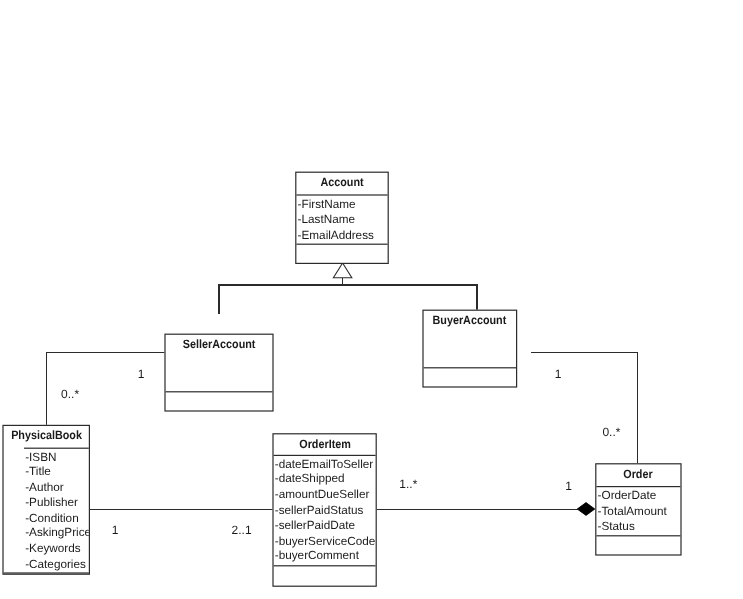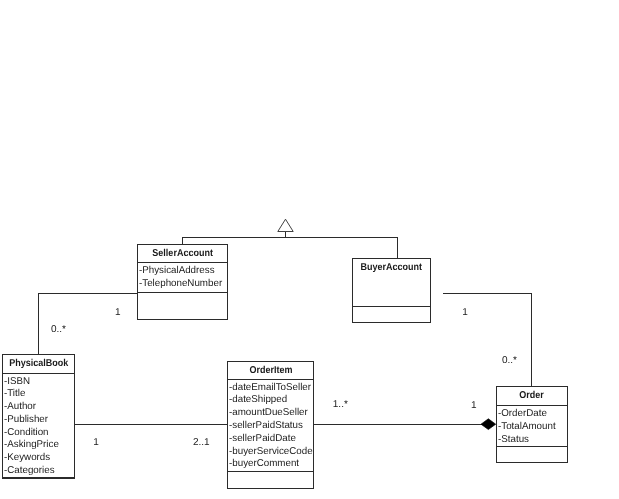--- a/index.html
+++ b/index.html
@@ -35,21 +35,21 @@
   #cls-account       .uml-title{height:18px;line-height:18px;}
   #cls-account       .uml-attrs{top:18px;height:41px;padding-top:2.2px;}
   #cls-account       .uml-ops  {top:59px;height:16px;}
   #cls-selleraccount .uml-title{height:17px;line-height:17px;}
   #cls-selleraccount .uml-attrs{top:17px;height:30px;padding-top:2.2px;}
   #cls-selleraccount .uml-ops  {top:47px;height:16px;}
   #cls-buyeraccount  .uml-title{height:17px;line-height:17px;}
   #cls-buyeraccount  .uml-attrs{top:17px;height:30px;padding-top:2.2px;}
   #cls-buyeraccount  .uml-ops  {top:47px;height:16px;}
   #cls-physicalbook  .uml-title{height:18px;line-height:18px;}
-  #cls-physicalbook  .uml-attrs{top:18px;height:104px;padding-top:1.5px;}
+  #cls-physicalbook  .uml-attrs{top:18px;height:104px;padding-top:1.5px;margin-left:17px;}
   #cls-physicalbook  .uml-ops  {top:122px;height:17px;}
   #cls-orderitem     .uml-title{height:17px;line-height:17px;}
   #cls-orderitem     .uml-attrs{top:17px;height:92px;padding-top:1.7px;}
   #cls-orderitem     .uml-ops  {top:109px;height:17px;}
   #cls-order         .uml-title{height:18px;line-height:18px;}
   #cls-order         .uml-attrs{top:18px;height:41px;padding-top:2.2px;}
   #cls-order         .uml-ops  {top:59px;height:16px;}
 
   #mult-seller-1     {left:114.9px; top:307.5px;}
   #mult-book-0n      {left:50.9px;  top:325px;}
@@ -78,27 +78,32 @@
 
     <path d="M442.5 293.5 L531.5 293.5 L531.5 386.5" stroke="#2b2b2b" stroke-width="1" fill="none"></path>
 
     <path d="M74.5 424.5 L227.5 424.5" stroke="#2b2b2b" stroke-width="1" fill="none"></path>
 
     <path d="M313.5 424.5 L481.5 424.5" stroke="#2b2b2b" stroke-width="1" fill="none"></path>
 
     <polygon points="481,424.2 488.35,418.8 495.7,424.2 488.35,429.5" fill="#000000" stroke="#000000" stroke-width="0.7" shape-rendering="geometricPrecision"></polygon>
   </svg>
 
+  <div class="uml-class" id="cls-account" style="left: 246px; top: 143px; width: 78px; height: 77px;">
+    <div class="uml-title"><span class="t">Account</span></div>
+    <div class="uml-attrs">
+      <div class="uml-attr"><span>-FirstName</span></div>
+      <div class="uml-attr"><span>-LastName</span></div>
+      <div class="uml-attr"><span>-EmailAddress</span></div>
+    </div>
+    <div class="uml-ops"></div>
+  </div>
 
-  <div class="uml-class" id="cls-selleraccount" style="left: 137px; top: 244px; width: 91px; height: 76px;">
+  <div class="uml-class" id="cls-selleraccount" style="left: 137px; top: 278px; width: 91px; height: 65px;">
     <div class="uml-title"><span class="t">SellerAccount</span></div>
-    <div class="uml-attrs">
-      <div class="uml-attr"><span>-PhysicalAddress</span></div>
-      <div class="uml-attr"><span>-TelephoneNumber</span></div>
-    </div>
     <div class="uml-ops"></div>
   </div>
 
   <div class="uml-class" id="cls-buyeraccount" style="left: 352px; top: 258px; width: 79px; height: 65px;">
     <div class="uml-title"><span class="t">BuyerAccount</span></div>
     <div class="uml-ops"></div>
   </div>
 
   <div class="uml-class" id="cls-physicalbook" style="left: 2px; top: 354px; width: 73px; height: 125px;">
     <div class="uml-title"><span class="t">PhysicalBook</span></div>

